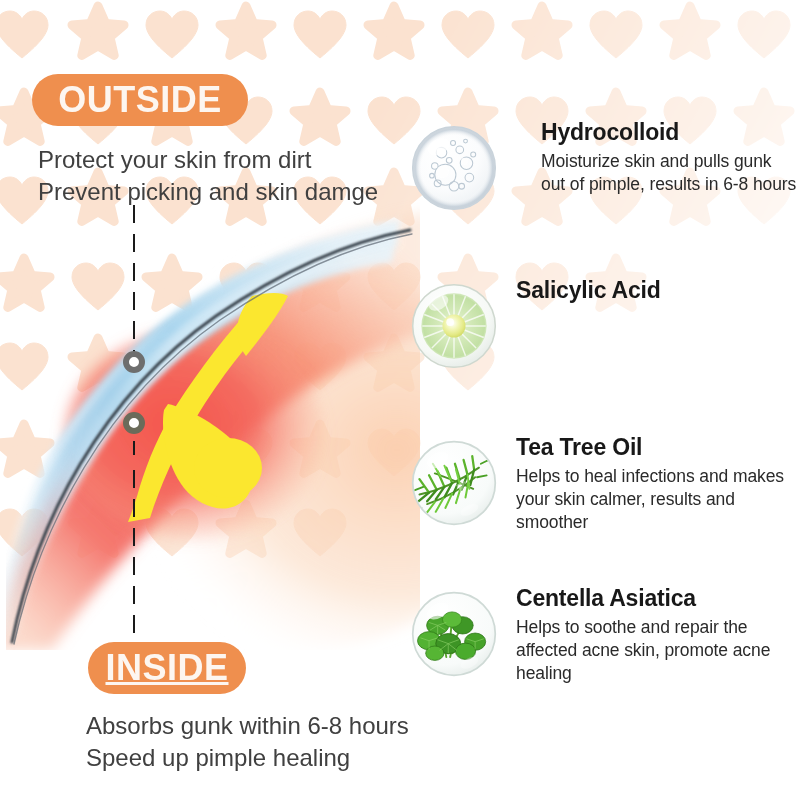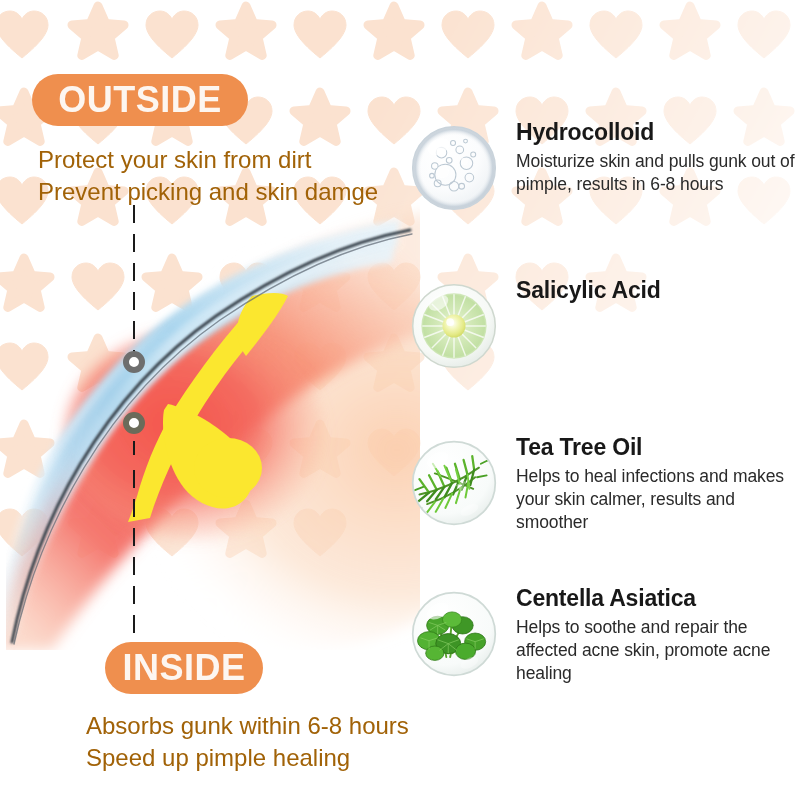--- a/index.html
+++ b/index.html
@@ -72,30 +72,31 @@
     color: #fdf6f0;
     font-weight: bold;
     letter-spacing: 0.5px;
   }
   #badge-outside {
     left: 32px; top: 74px;
     width: 216px; height: 52px;
     font-size: 36px;
   }
   #badge-inside {
-    left: 105px; top: 642px;
+    left: 88px; top: 642px;
     width: 158px; height: 52px;
     font-size: 36px;
+    text-decoration: underline;
   }
 
   
   .left-copy {
     position: absolute;
     z-index: 6;
-    color: #a16207;
+    color: #404040;
     font-size: 24px;
     line-height: 1.32;
     white-space: pre-line;
   }
   #outside-copy { left: 38px; top: 144px; width: 380px; }
   #inside-copy  { left: 86px; top: 710px; width: 400px; }
 
   
   #ingredients {
     position: absolute;
@@ -103,21 +104,21 @@
     width: 400px; height: 800px;
     z-index: 6;
   }
   .ingredient {
     position: absolute;
     left: 0;
     width: 400px;
     display: flex;
     align-items: flex-start;
   }
-  #ingredient-0 { top: 118px; }
+  #ingredient-0 { top: 118px; gap: 25px; }
   #ingredient-1 { top: 276px; }
   #ingredient-2 { top: 433px; }
   #ingredient-3 { top: 584px; }
 
   .ing-icon {
     flex: 0 0 auto;
     width: 96px; height: 96px;
     margin-left: 6px;
     margin-top: 2px;
   }

